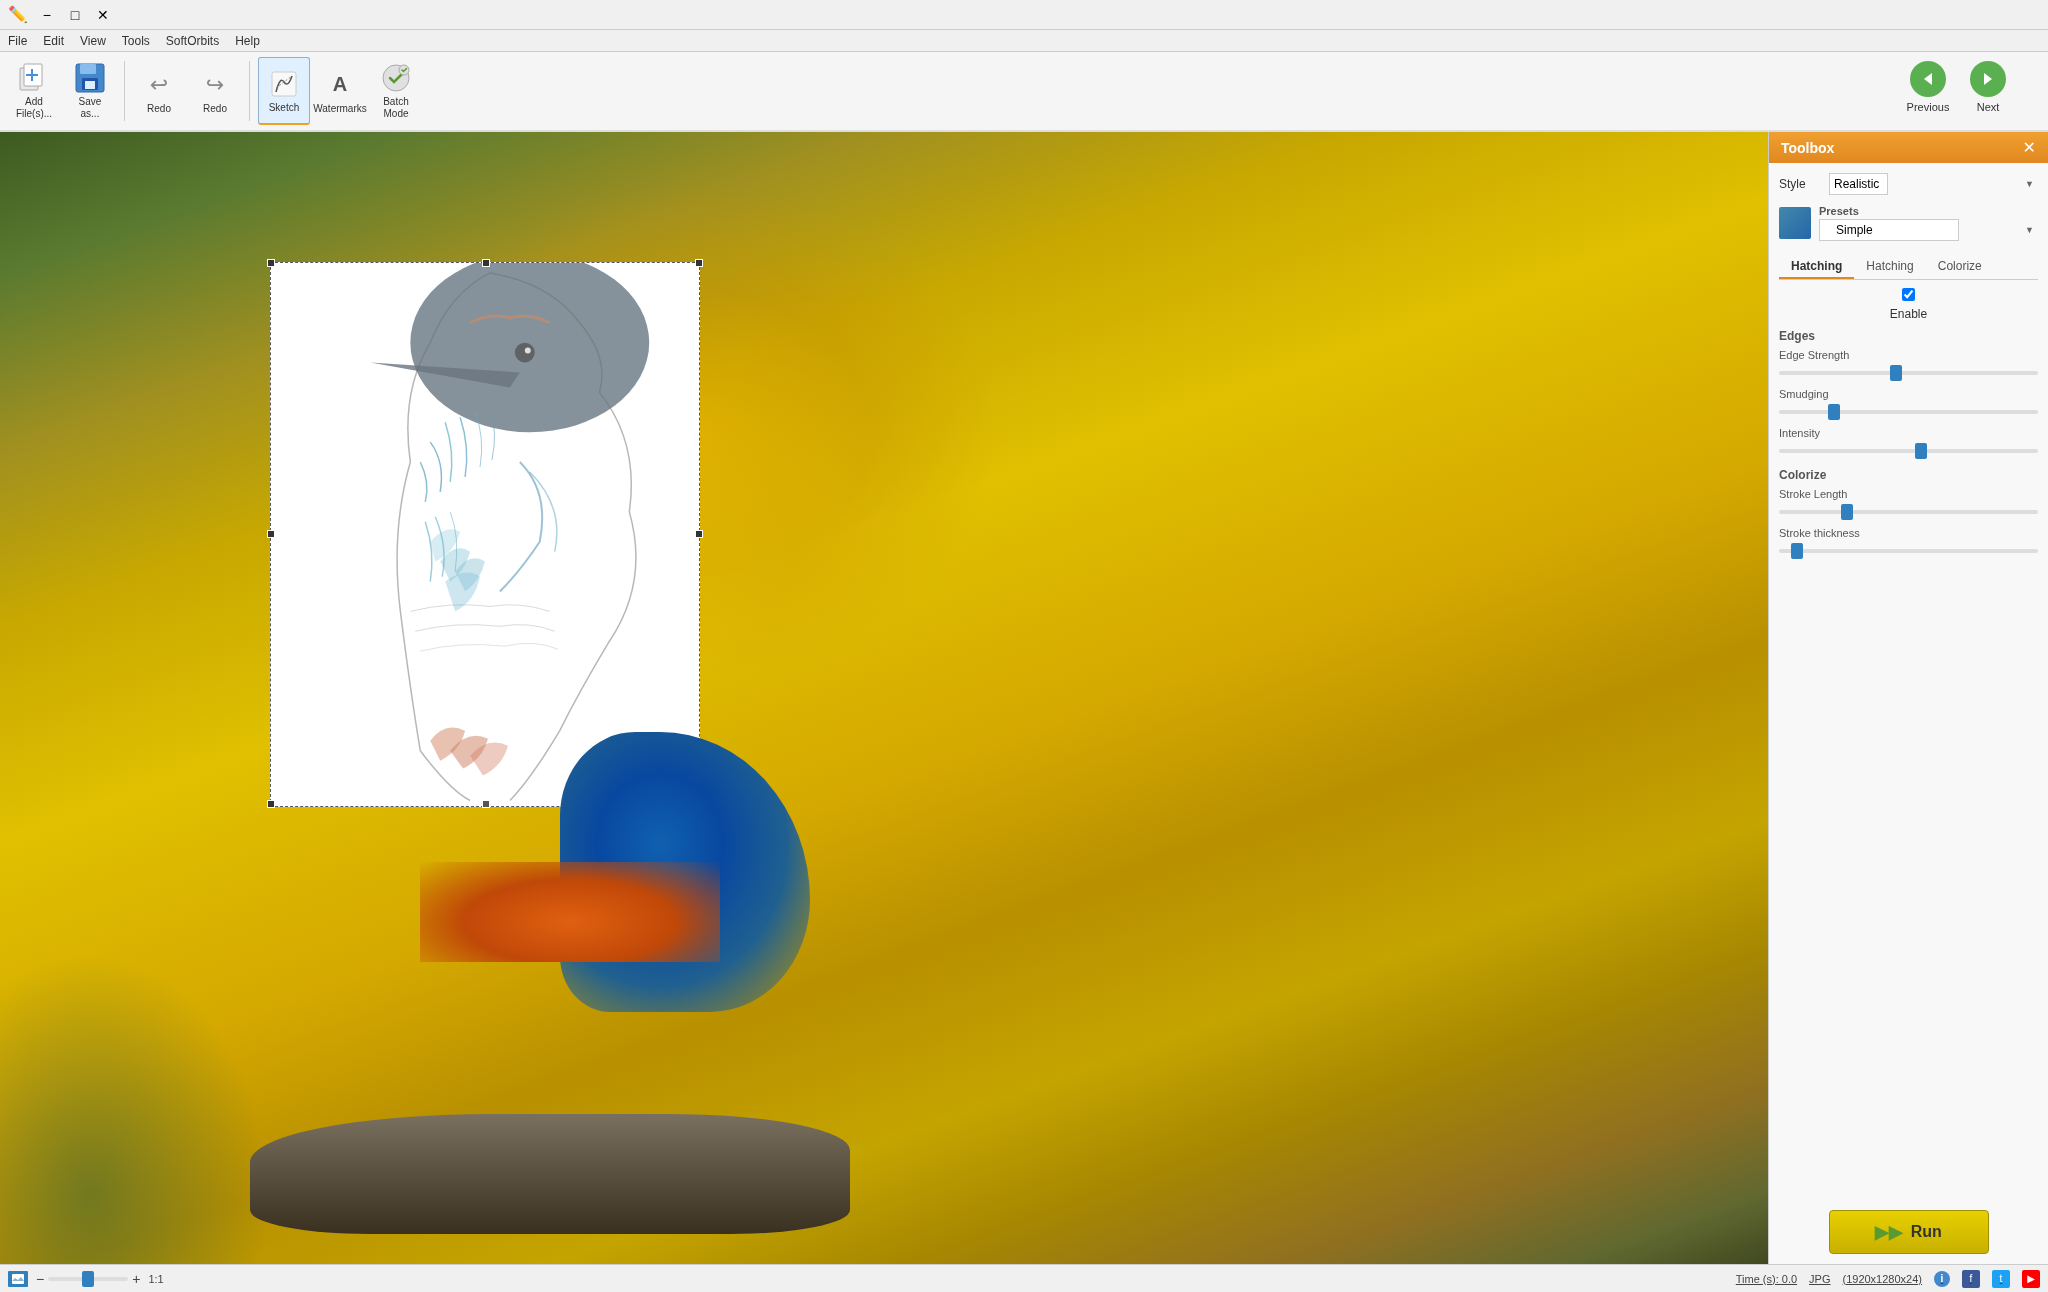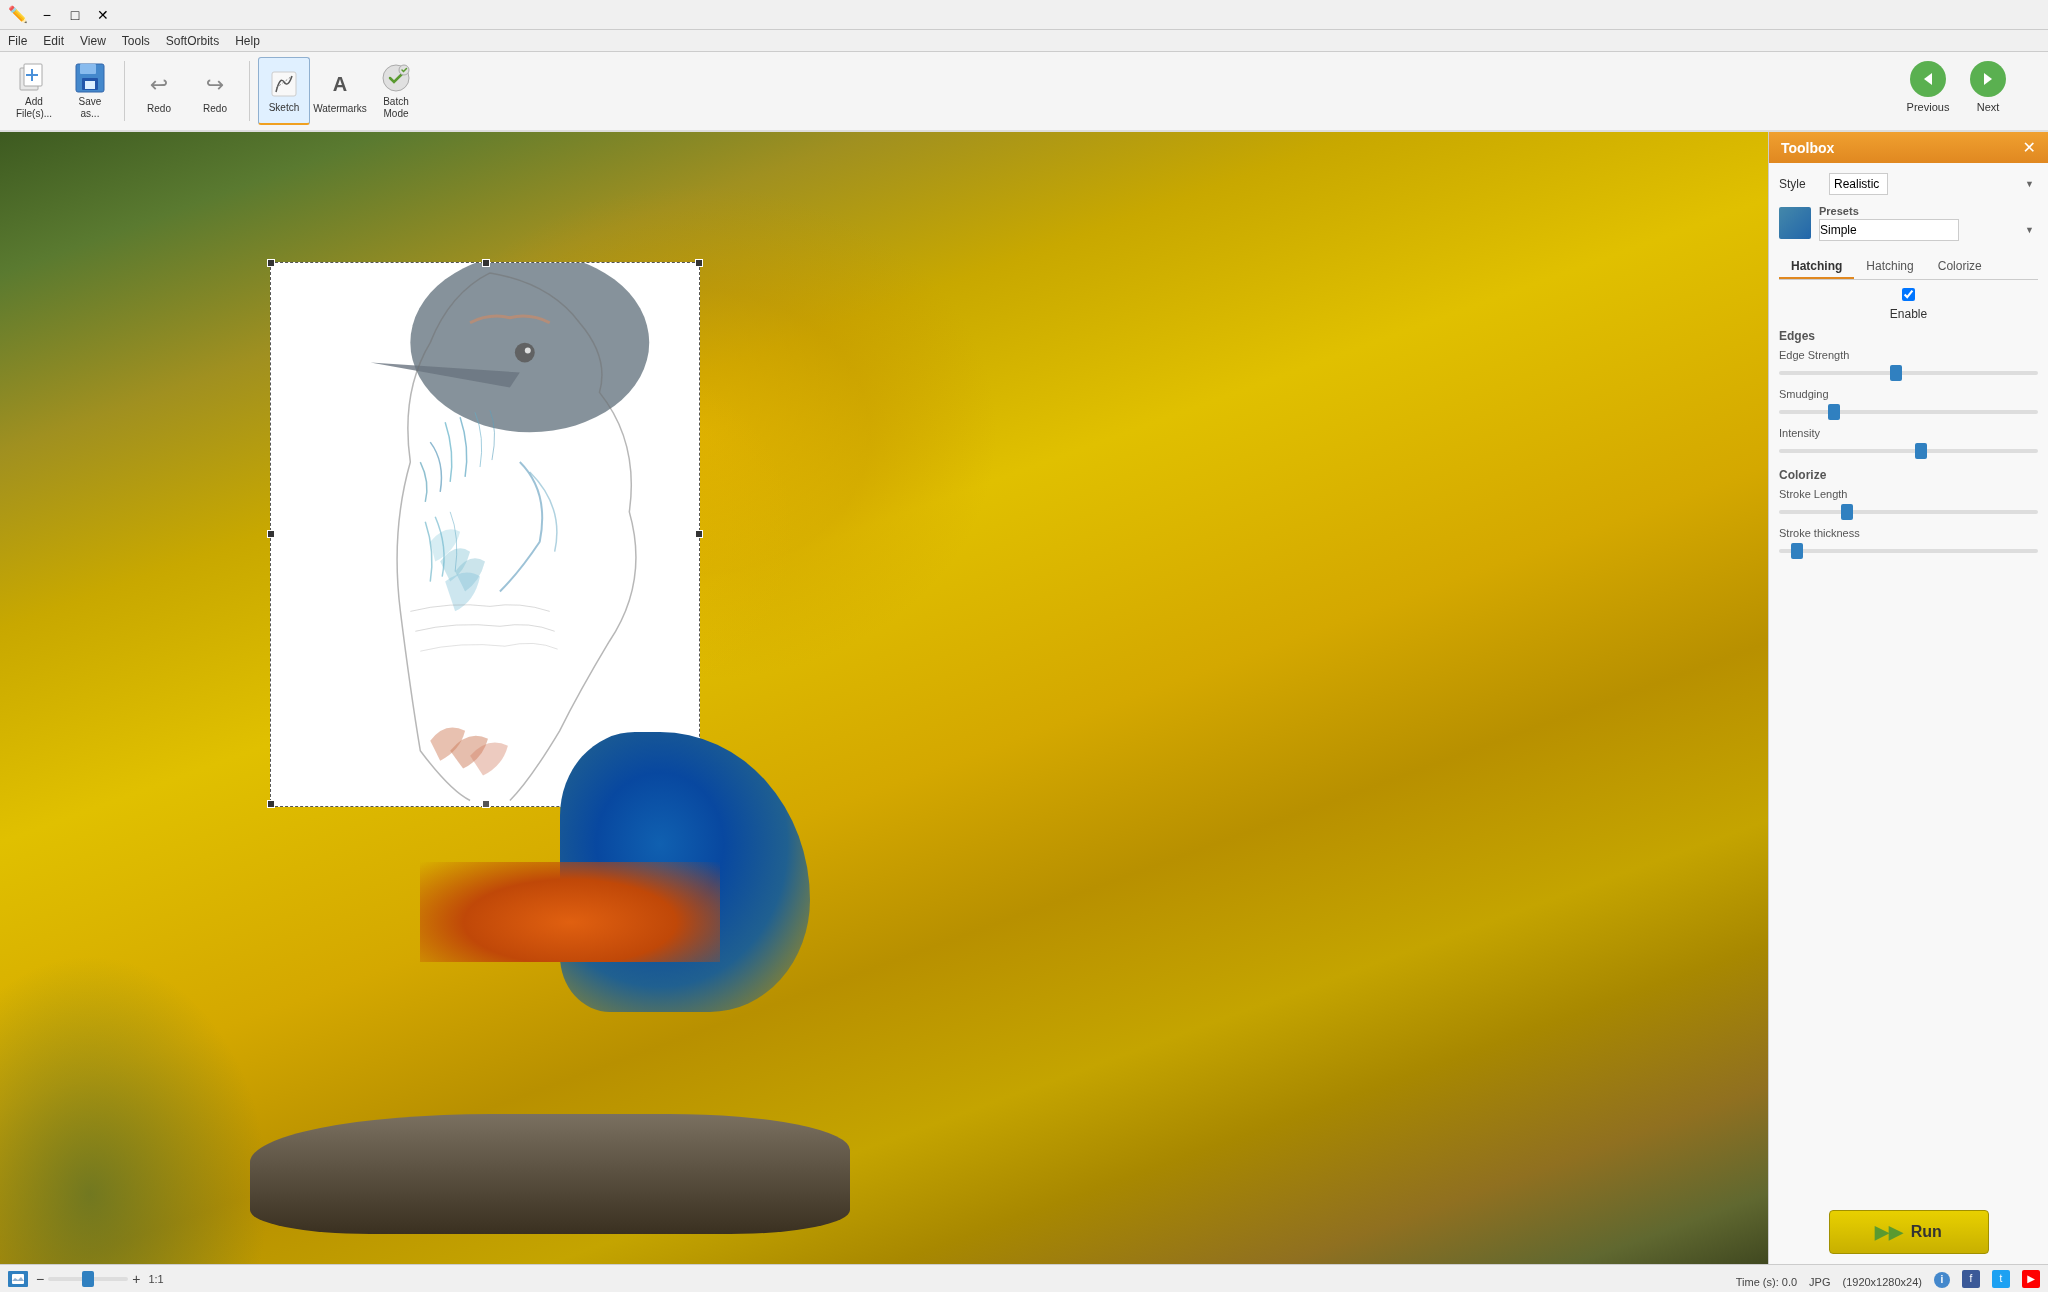--- a/index.html
+++ b/index.html
@@ -175,21 +175,21 @@
       gap: 8px;
     }
     .presets-label-col { flex: 1; }
     .presets-title { font-size: 11px; font-weight: bold; color: #555; margin-bottom: 2px; }
     .presets-select-wrap { position: relative; }
     .presets-select {
       width: 140px; height: 22px;
       font-size: 12px;
       border: 1px solid #ccc;
       background: white;
-      padding: 0 0;
+      padding: 0 16px;
       appearance: none;
       -webkit-appearance: none;
     }
     .presets-select-wrap::after {
       content: '▼';
       position: absolute;
       right: 4px;
       top: 50%;
       transform: translateY(-50%);
       font-size: 9px;
@@ -293,21 +293,21 @@
       background: #f0f0f0;
       border-top: 1px solid #ccc;
       display: flex;
       align-items: center;
       padding: 0 8px;
       font-size: 11px;
       color: #444;
       gap: 16px;
     }
     .status-left { display: flex; align-items: center; gap: 8px; }
-    .status-right { margin-left: auto; display: flex; align-items: flex-end; gap: 12px; }
+    .status-right { margin-left: auto; display: flex; align-items: center; gap: 12px; text-decoration: underline; }
     .zoom-control { display: flex; align-items: center; gap: 4px; }
     .zoom-slider { width: 80px; height: 4px; }
 
     .orange-blur {
       position: absolute;
       inset: 0;
       background:
         radial-gradient(ellipse at 70% 40%, #e8a800aa 0%, transparent 50%),
         radial-gradient(ellipse at 80% 80%, #d49000aa 0%, transparent 40%),
         radial-gradient(ellipse at 10% 70%, #506030aa 0%, transparent 40%),

